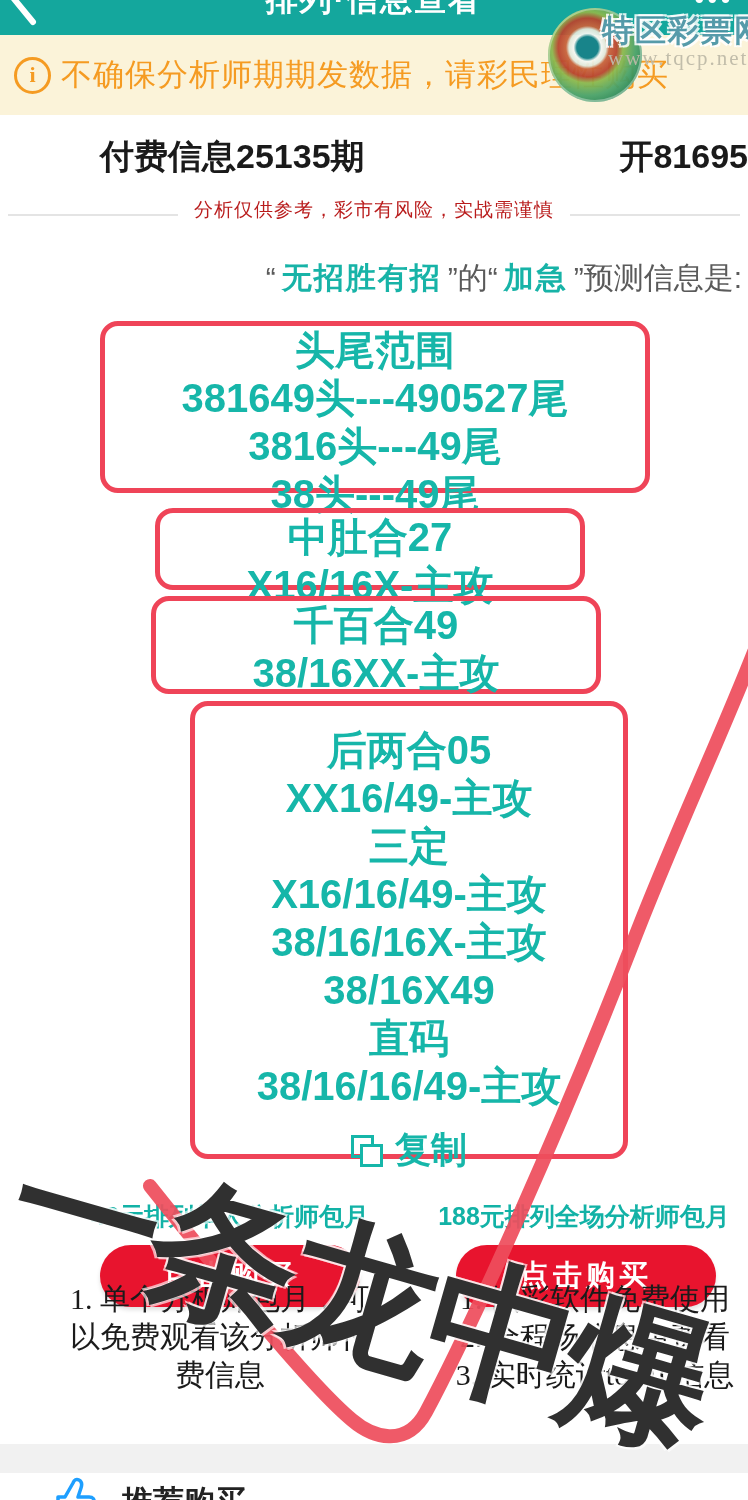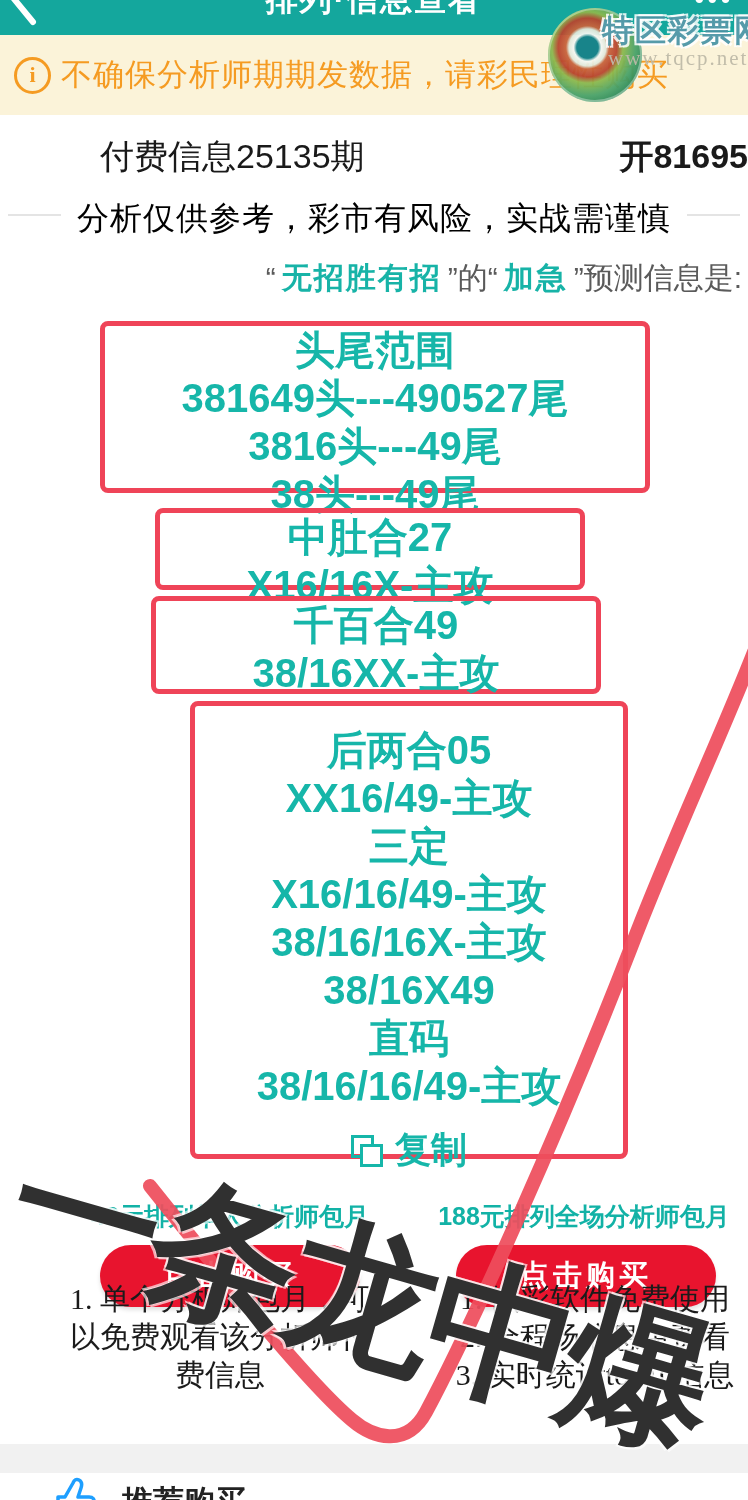--- a/index.html
+++ b/index.html
@@ -31,37 +31,37 @@
   .notice{position:absolute;left:0;top:35px;width:748px;height:80px;background:#fbf3d9;
           display:flex;align-items:center;}
   .iico{flex:0 0 auto;width:31px;height:31px;margin-left:14px;border:3px solid #f59b22;
         border-radius:50%;color:#f59b22;font-size:22px;font-weight:bold;
         display:flex;align-items:center;justify-content:center;font-family:"Liberation Serif",serif;}
   .ntext{margin-left:10px;color:#f59b22;font-size:31px;letter-spacing:1px;white-space:nowrap;}
 
   
   .inforow{position:absolute;left:0;top:134px;width:748px;display:flex;
            justify-content:space-between;padding:0;}
-  .inforow .l{margin-left:100px;font-size:34px;font-weight:normal;color:#1a1a1a;}
+  .inforow .l{margin-left:100px;font-size:34px;font-weight:bold;color:#1a1a1a;}
   .inforow .r{font-size:34px;font-weight:bold;color:#1a1a1a;}
 
   
   .disc{position:absolute;left:0;top:197px;width:748px;height:36px;text-align:center;}
   .disc .line{position:absolute;left:8px;right:8px;top:17px;height:2px;background:#e4e4e4;}
   .disc .txt{position:relative;display:inline-block;background:#fff;padding:0 16px;
-             color:#000000;font-size:32px;letter-spacing:1px;}
+             color:#b91c1c;font-size:19px;letter-spacing:1px;}
 
   
   .pred{position:absolute;left:0;top:258px;width:748px;text-align:right;font-size:30px;
         color:#2d2d2d;white-space:nowrap;}
   .pred .q{color:#5a5a5a;margin:0 6px;}
   .pred .name{color:#17b3a7;font-weight:bold;letter-spacing:2px;}
 
   
-  .pbox{position:absolute;border:5px solid #ef4458;border-radius:8px;text-align:center;
+  .pbox{position:absolute;border:5px solid #ef4458;border-radius:18px;text-align:center;
         background:transparent;}
   .pbox .ln{font-size:40px;font-weight:bold;color:#16b6a9;line-height:48px;white-space:nowrap;}
   .b1{left:100px;top:321px;width:540px;height:162px;}
   .b2{left:155px;top:508px;width:420px;height:72px;}
   .b3{left:151px;top:596px;width:440px;height:88px;}
   .b4{left:190px;top:701px;width:428px;height:428px;padding-top:20px;}
   .copyrow{margin-top:16px;display:inline-flex;align-items:center;gap:12px;cursor:pointer;}
   .cico{position:relative;width:32px;height:32px;display:inline-block;}
   .cico .bk{position:absolute;left:0;top:0;width:17px;height:17px;border:3px solid #16b6a9;}
   .cico .fr{position:absolute;left:9px;top:9px;width:17px;height:17px;border:3px solid #16b6a9;background:#fff;}

